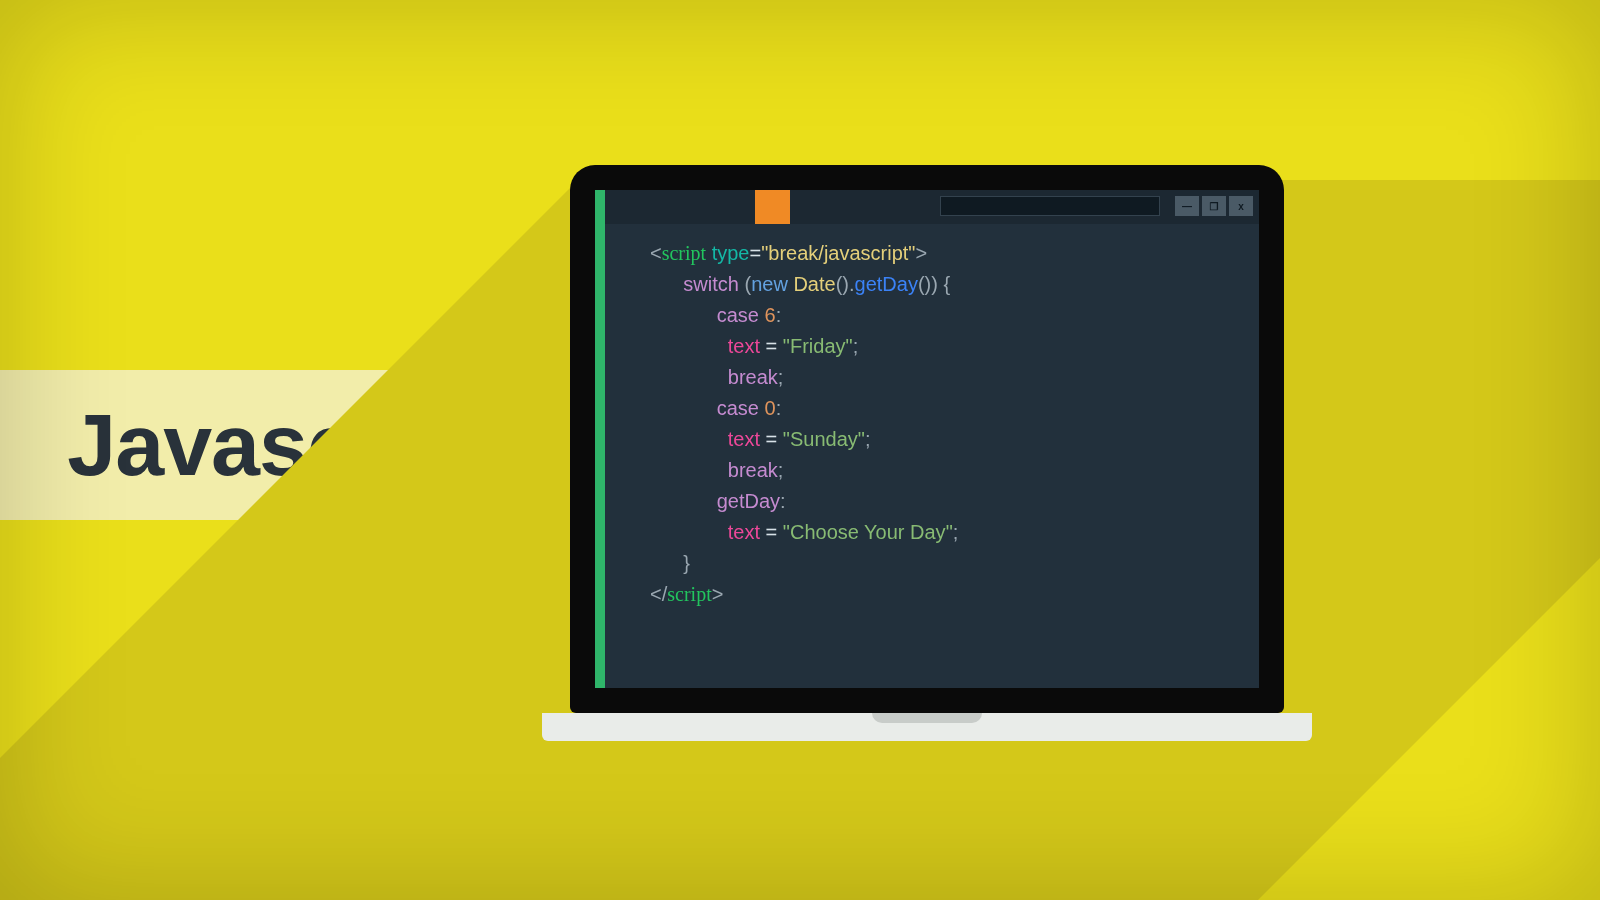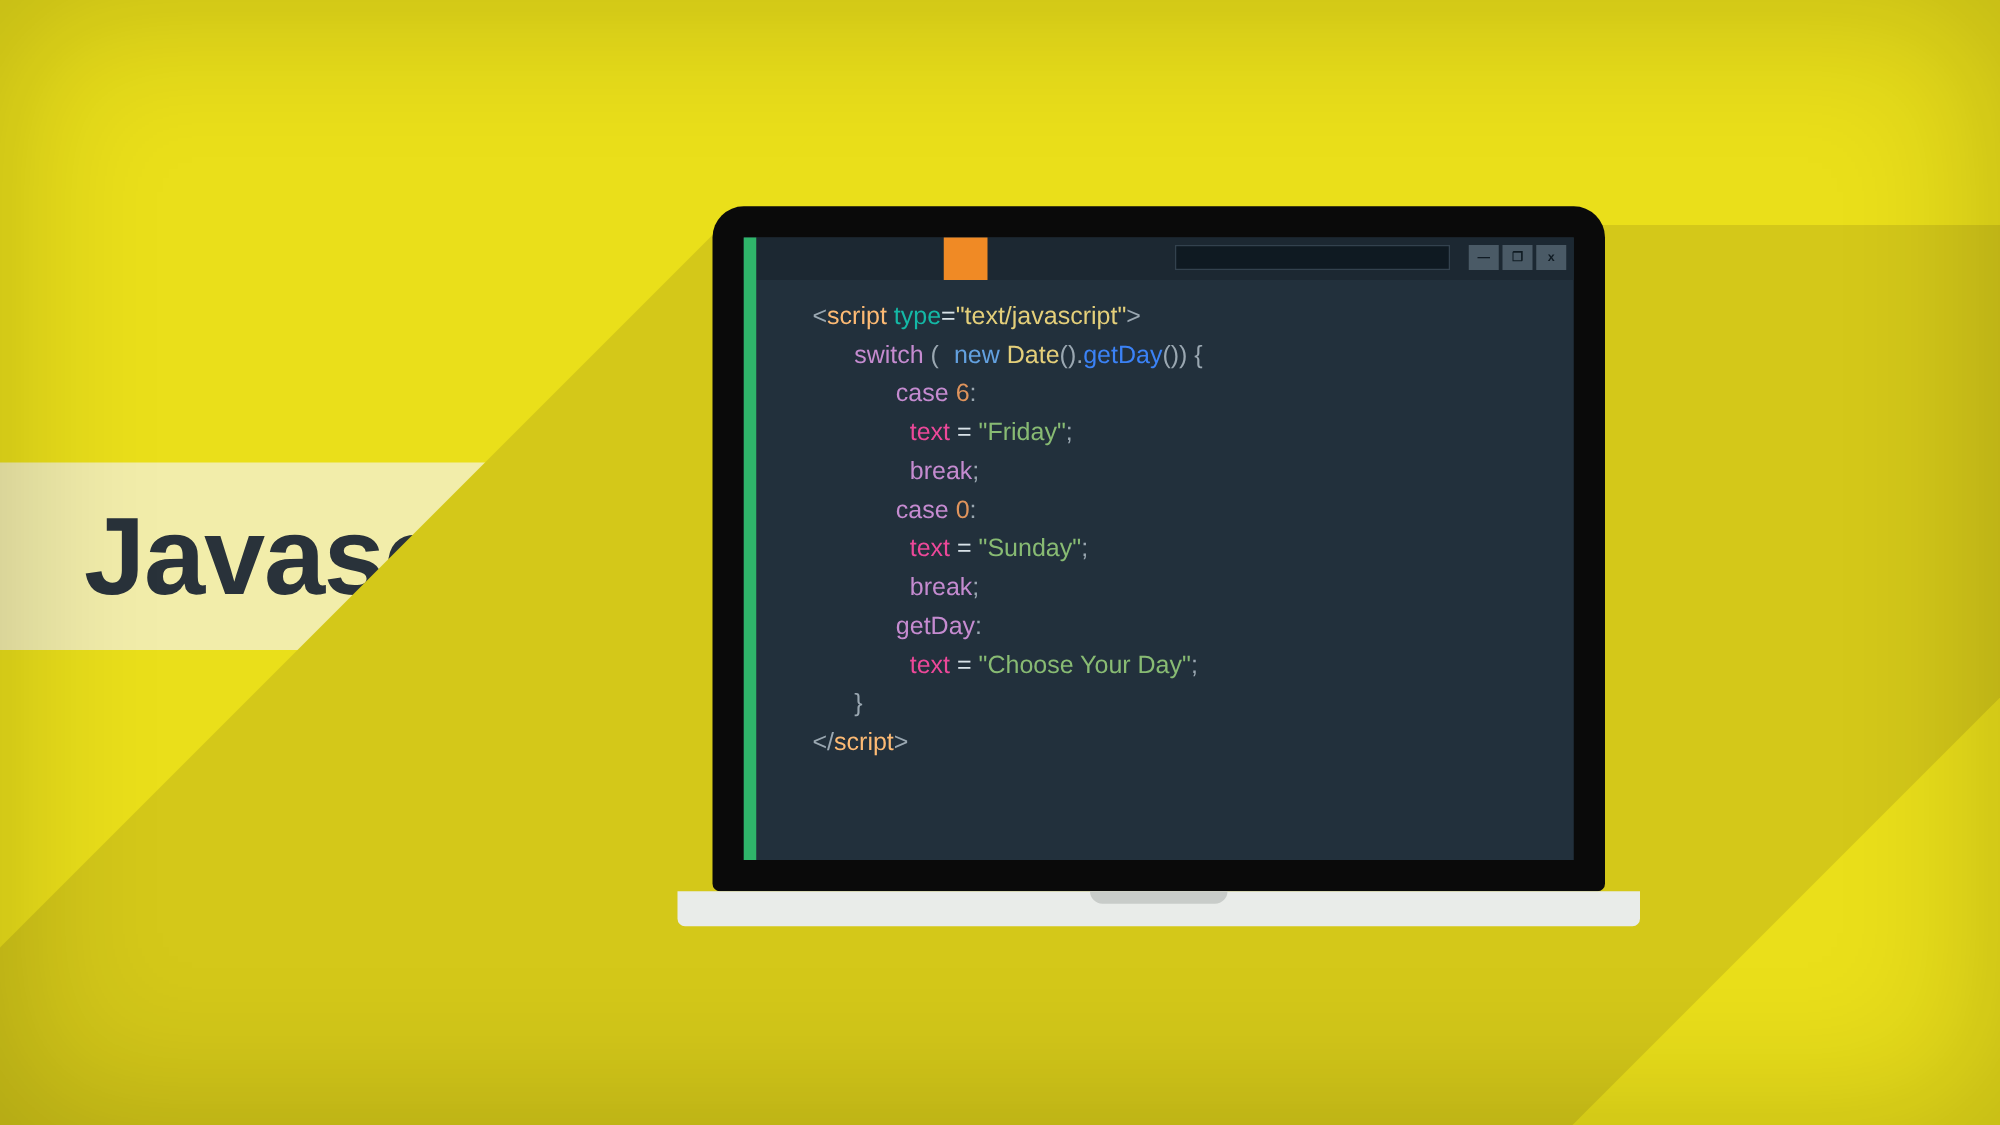--- a/index.html
+++ b/index.html
@@ -138,25 +138,25 @@
     position: absolute;
     left: 55px;
     top: 48px;
     font-family: "Segoe UI", "Helvetica Neue", Arial, sans-serif;
     font-size: 20px;
     line-height: 31px;
     font-weight: 400;
     white-space: pre;
     color: #d8e2e8;
   }
-  .c-tag    { color: #fdba74; }
+  .c-tag    { color: #22c55e; font-family: Liberation Serif, serif; }
   .c-attr   { color: #14b8a6; }
   .c-str    { color: #e4cf7a; }
   .c-kw     { color: #c58bd0; }
-  .c-new    { color: #63a1e0; margin-left: 12px; }
+  .c-new    { color: #63a1e0; }
   .c-type   { color: #e4cf7a; }
   .c-fn     { color: #3b82f6; }
   .c-num    { color: #e0945c; }
   .c-ident  { color: #ec4899; }
   .c-op     { color: #d8e2e8; }
   .c-punc   { color: #9aa7b1; }
   .c-strq   { color: #88bb73; }
 
   .base {
     position: relative;
@@ -224,21 +224,21 @@
         <div class="marker orange"></div>
         <div class="address"></div>
         <div class="win-controls">
           <div class="win-btn">—</div>
           <div class="win-btn">❐</div>
           <div class="win-btn">x</div>
         </div>
       </div>
       <div class="gutter"></div>
 
-<div class="code"><span class="c-punc">&lt;</span><span class="c-tag">script</span><span> </span><span class="c-attr">type</span><span class="c-op">=</span><span class="c-str">"</span><span class="c-str">text/javascript</span><span class="c-str">"</span><span class="c-punc">&gt;</span>
+<div class="code"><span class="c-punc">&lt;</span><span class="c-tag">script</span><span> </span><span class="c-attr">type</span><span class="c-op">=</span><span class="c-str">"</span><span class="c-str">break/javascript</span><span class="c-str">"</span><span class="c-punc">&gt;</span>
       <span class="c-kw">switch</span><span class="c-punc"> (</span><span class="c-new">new</span><span> </span><span class="c-type">Date</span><span class="c-punc">().</span><span class="c-fn">getDay</span><span class="c-punc">()) {</span>
             <span class="c-kw">case</span><span> </span><span class="c-num">6</span><span class="c-punc">:</span>
               <span class="c-ident">text</span><span class="c-op"> = </span><span class="c-strq">"</span><span class="c-strq">Friday</span><span class="c-strq">"</span><span class="c-punc">;</span>
               <span class="c-kw">break</span><span class="c-punc">;</span>
             <span class="c-kw">case</span><span> </span><span class="c-num">0</span><span class="c-punc">:</span>
               <span class="c-ident">text</span><span class="c-op"> = </span><span class="c-strq">"</span><span class="c-strq">Sunday</span><span class="c-strq">"</span><span class="c-punc">;</span>
               <span class="c-kw">break</span><span class="c-punc">;</span>
             <span class="c-kw">getDay</span><span class="c-punc">:</span>
               <span class="c-ident">text</span><span class="c-op"> = </span><span class="c-strq">"</span><span class="c-strq">Choose Your Day</span><span class="c-strq">"</span><span class="c-punc">;</span>
       <span class="c-punc">}</span>

